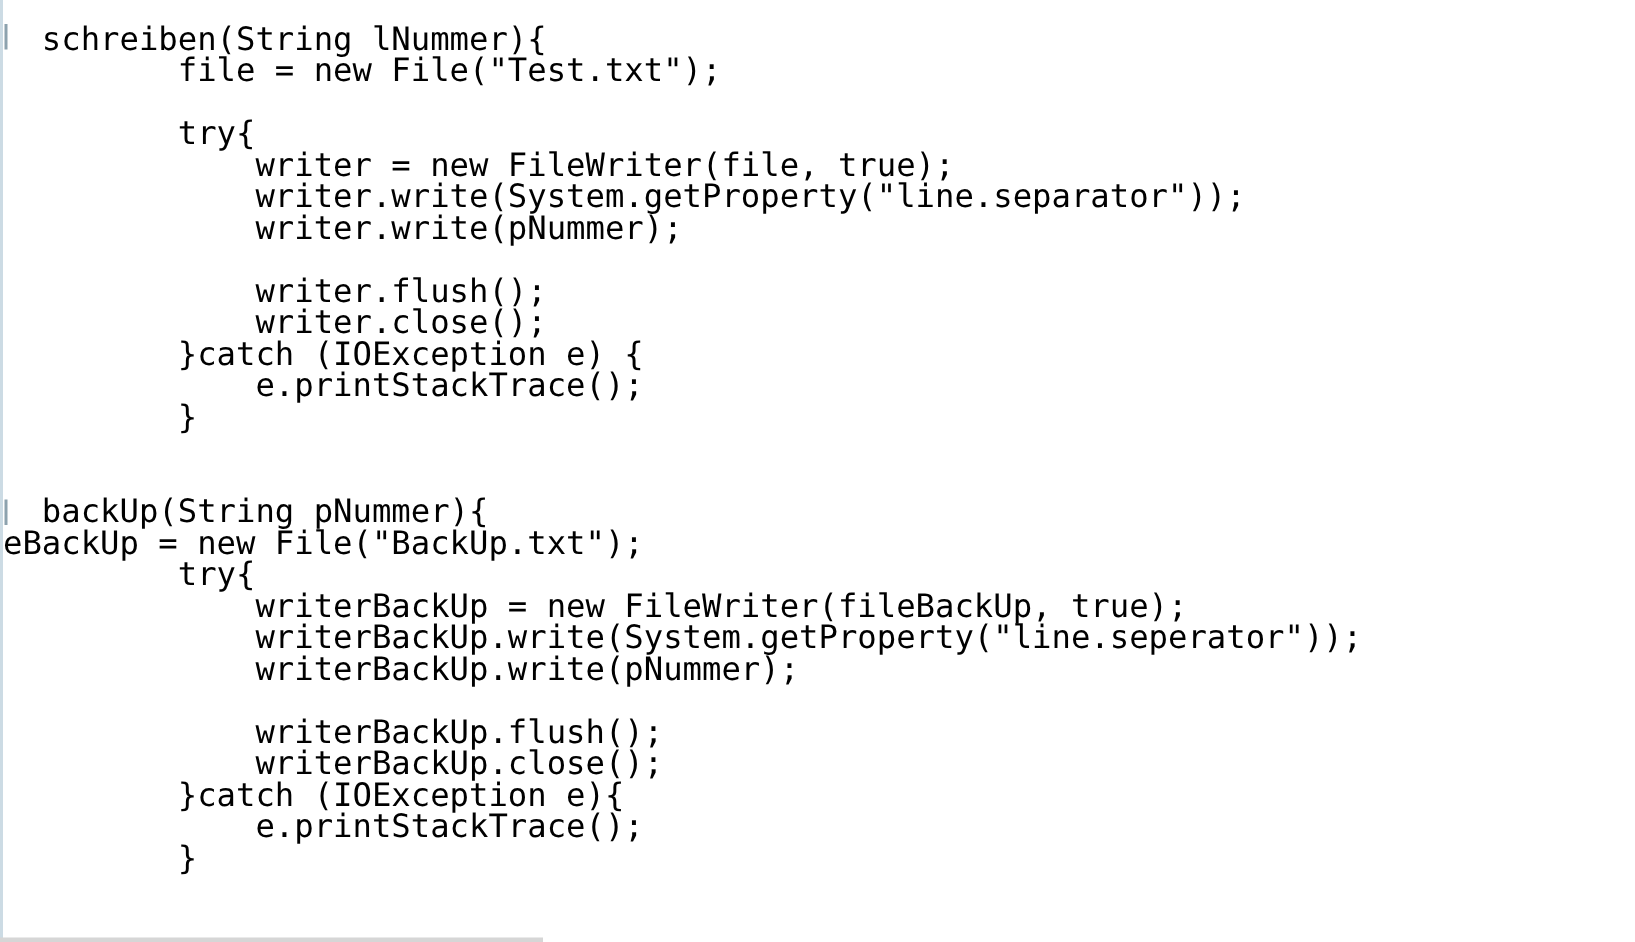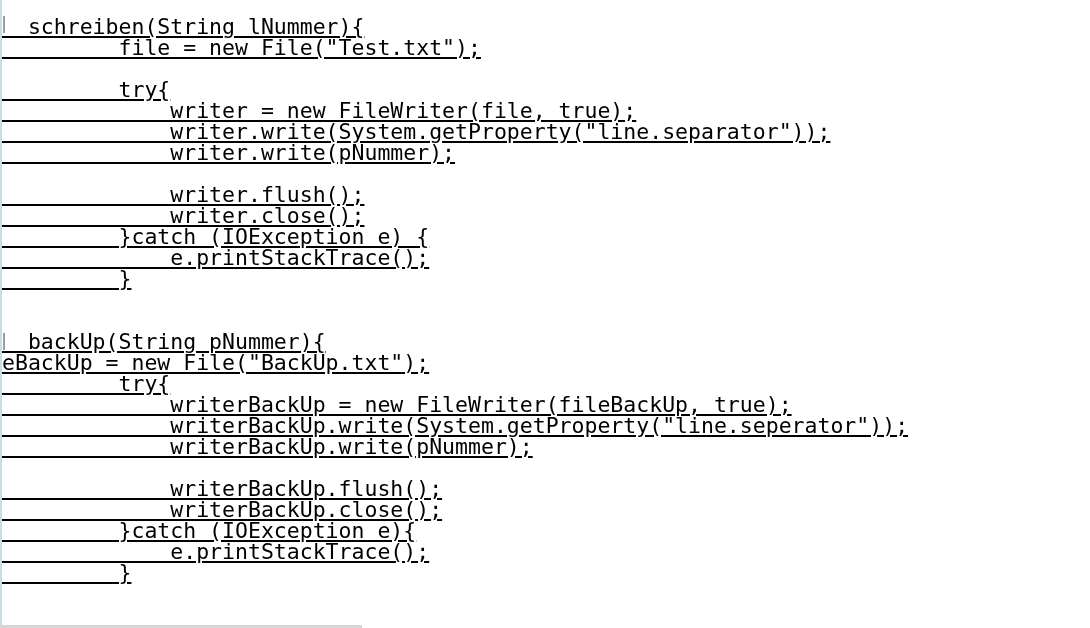--- a/index.html
+++ b/index.html
@@ -45,21 +45,20 @@
     left: 0;
     top: 16px;
     margin: 0;
     padding: 0 0 0 2px;
     font-family: "DejaVu Sans Mono", monospace;
     font-size: 21.5px;
     line-height: 21px;
     letter-spacing: 0;
     color: #000000;
     white-space: pre;
-    text-decoration: underline;
   }
 </style>
 </head>
 <body>
 
 <div class="screen">
   <div class="left-border"></div>
   <div class="cursor-bar bar1"></div>
   <div class="cursor-bar bar2"></div>
   <pre class="code">  schreiben(String lNummer){

